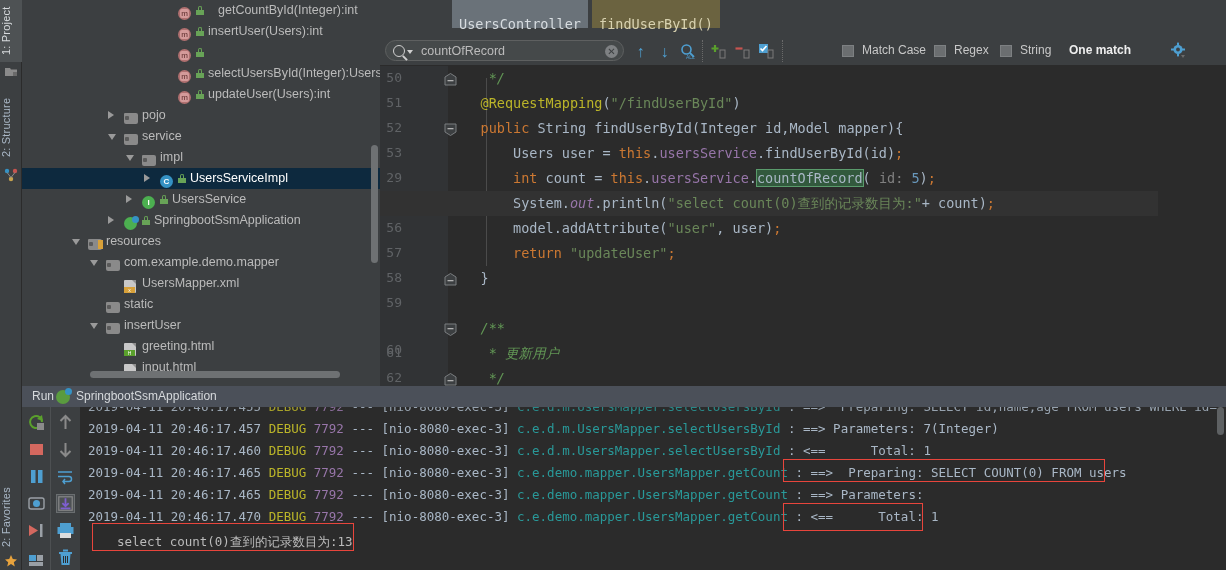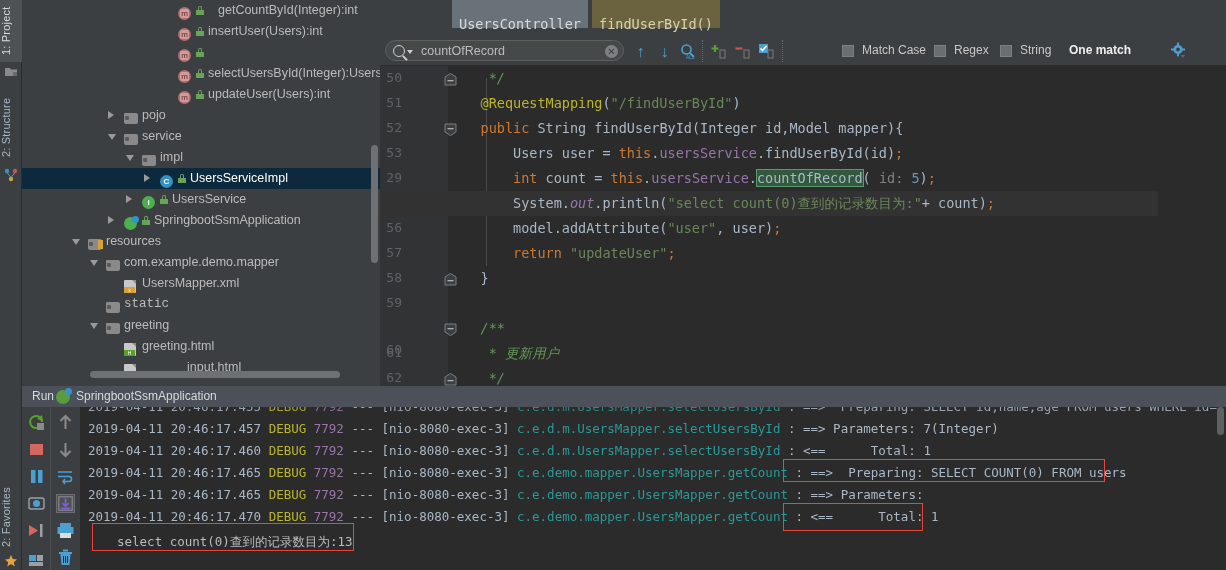--- a/index.html
+++ b/index.html
@@ -300,44 +300,44 @@
             <span class="ic-file">
               <span class="tag tag-xml">x</span>
             </span>
           </span>
           <span class="lbl" style="position: absolute; left: 120px;">UsersMapper.xml</span>
         </div>
         <div class="tnode" style="top: 294px; position: absolute; left: 0px; width: 358px;">
           <span class="ticon" style="left: 84px;">
             <span class="ic-folder"></span>
           </span>
-          <span class="lbl" style="position: absolute; left: 102px; font-family: Liberation Mono, monospace;">static</span>
+          <span class="lbl" style="position: absolute; left: 102px;">static</span>
         </div>
         <div class="tnode" style="top: 315px; position: absolute; left: 0px; width: 358px;">
           <span class="arrow down" style="left: 68px;"></span>
           <span class="ticon" style="left: 84px;">
             <span class="ic-folder"></span>
           </span>
-          <span class="lbl" style="position: absolute; left: 102px;">greeting</span>
+          <span class="lbl" style="position: absolute; left: 102px;">insertUser</span>
         </div>
         <div class="tnode" style="top: 336px; position: absolute; left: 0px; width: 358px;">
           <span class="ticon" style="left: 102px;">
             <span class="ic-file">
               <span class="tag tag-h">H</span>
             </span>
           </span>
           <span class="lbl" style="position: absolute; left: 120px;">greeting.html</span>
         </div>
         <div class="tnode" style="top: 357px; position: absolute; left: 0px; width: 358px;">
           <span class="ticon" style="left: 102px;">
             <span class="ic-file">
               <span class="tag tag-h">H</span>
             </span>
           </span>
-          <span class="lbl" style="position: absolute; left: 120px; margin-left: 45px;">input.html</span>
+          <span class="lbl" style="position: absolute; left: 120px;">input.html</span>
         </div>
       </div>
     <div class="tree-vscroll"></div>
     <div class="tree-hscroll"></div>
   </div>
 
   <div class="editor-wrap">
     <div class="breadcrumb-bar">
       <div class="crumb c1">UsersController</div>
       <div class="crumb c2">findUserById()</div>

